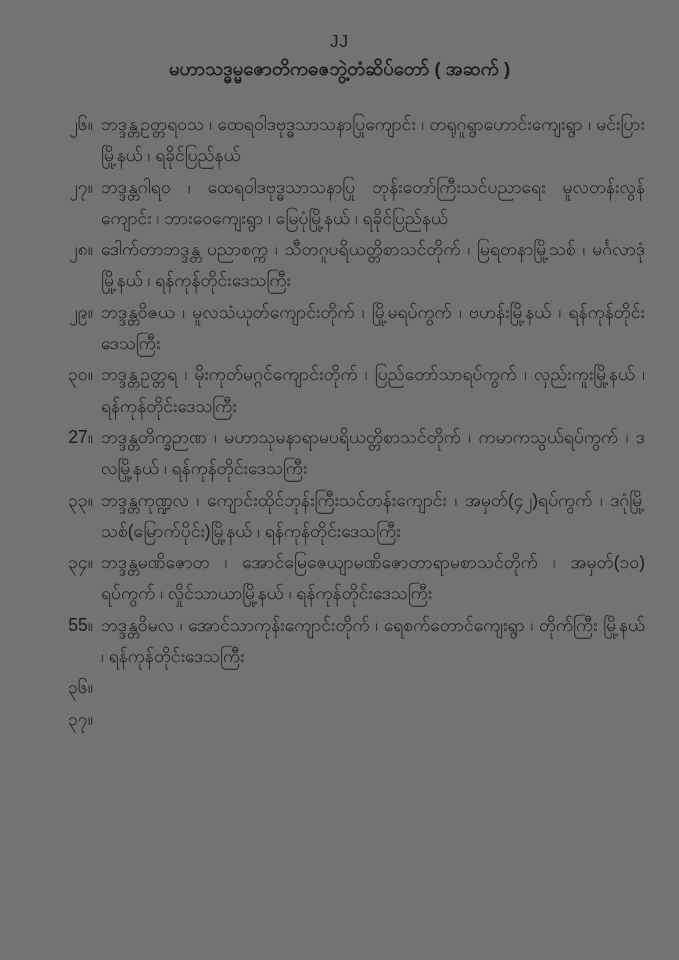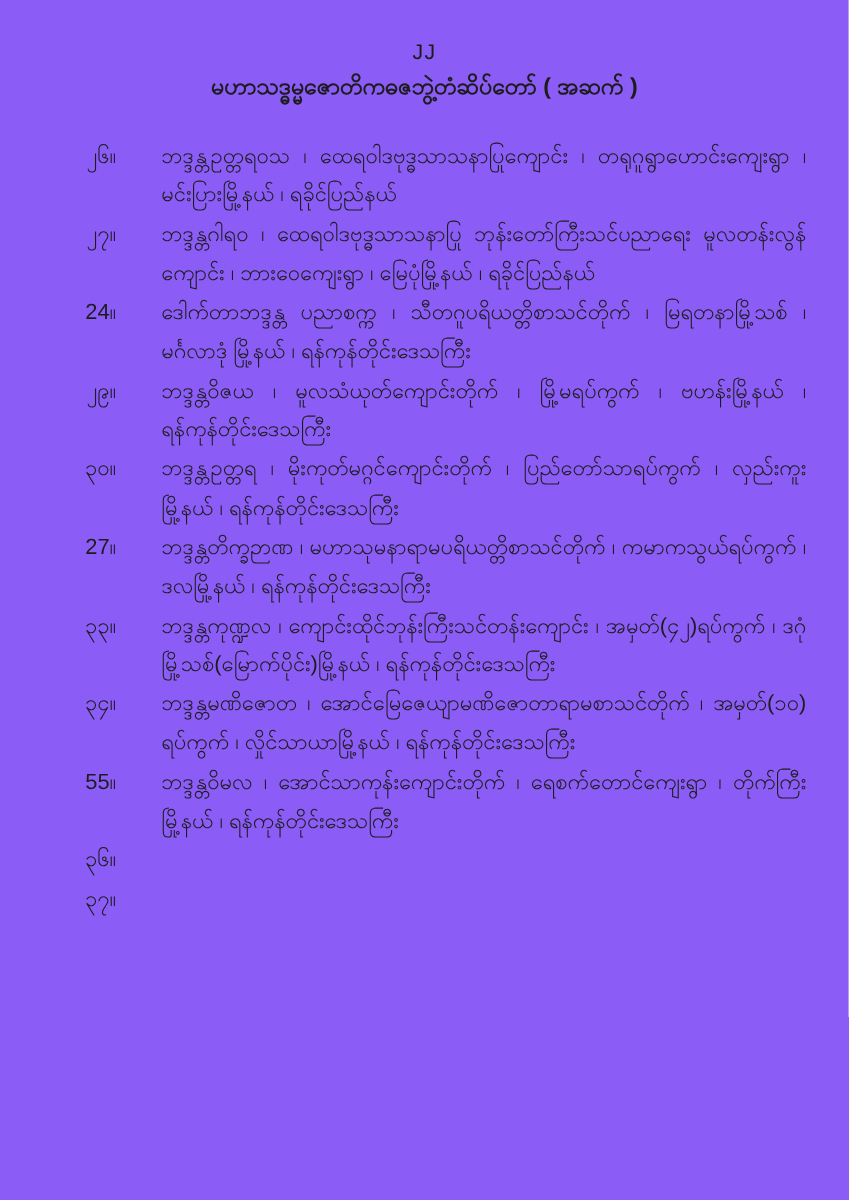--- a/index.html
+++ b/index.html
@@ -4,21 +4,21 @@
 <style>
   html, body {
     margin: 0;
     padding: 0;
     background: #ffffff;
   }
   .page {
     position: relative;
     width: 679px;
     height: 960px;
-    background: #8b5cf6;
+    background: #737373;
     color: #1c1c1c;
     font-family: "Liberation Sans", sans-serif;
     overflow: hidden;
     box-sizing: border-box;
     padding-top: 30px;
   }
   .page-number {
     text-align: center;
     font-size: 17px;
     line-height: 24px;
@@ -41,21 +41,21 @@
   }
   .num {
     flex: 0 0 38px;
     text-align: right;
     font-size: 17.5px;
     line-height: 31.3px;
     white-space: nowrap;
   }
   .txt {
     flex: 1 1 auto;
-    margin-left: 36px;
+    margin-left: 8px;
     font-size: 17.5px;
     line-height: 31.3px;
     text-align: justify;
     text-justify: inter-word;
   }
 </style>
 </head>
 <body>
 
 <div class="page">
@@ -64,21 +64,21 @@
   <div class="list" id="award-list">
       <div class="row">
         <div class="num">၂၆။</div>
         <div class="txt">ဘဒ္ဒန္တဥတ္တရဝသ ၊ ထေရဝါဒဗုဒ္ဓသာသနာပြုကျောင်း ၊ တရုဂူရွာဟောင်းကျေးရွာ ၊ မင်းပြားမြို့နယ် ၊ ရခိုင်ပြည်နယ်</div>
       </div>
       <div class="row">
         <div class="num">၂၇။</div>
         <div class="txt">ဘဒ္ဒန္တဂါရဝ ၊ ထေရဝါဒဗုဒ္ဓသာသနာပြု ဘုန်းတော်ကြီးသင်ပညာရေး မူလတန်းလွန်ကျောင်း ၊ ဘားဝေကျေးရွာ ၊ မြေပုံမြို့နယ် ၊ ရခိုင်ပြည်နယ်</div>
       </div>
       <div class="row">
-        <div class="num">24။</div>
+        <div class="num">၂၈။</div>
         <div class="txt">ဒေါက်တာဘဒ္ဒန္တ ပညာစက္က ၊ သီတဂူပရိယတ္တိစာသင်တိုက် ၊ မြရတနာမြို့သစ် ၊ မင်္ဂလာဒုံ မြို့နယ် ၊ ရန်ကုန်တိုင်းဒေသကြီး</div>
       </div>
       <div class="row">
         <div class="num">၂၉။</div>
         <div class="txt">ဘဒ္ဒန္တဝိဇယ ၊ မူလသံယုတ်ကျောင်းတိုက် ၊ မြို့မရပ်ကွက် ၊ ဗဟန်းမြို့နယ် ၊ ရန်ကုန်တိုင်းဒေသကြီး</div>
       </div>
       <div class="row">
         <div class="num">၃၀။</div>
         <div class="txt">ဘဒ္ဒန္တဥတ္တရ ၊ မိုးကုတ်မဂ္ဂင်ကျောင်းတိုက် ၊ ပြည်တော်သာရပ်ကွက် ၊ လှည်းကူးမြို့နယ် ၊ ရန်ကုန်တိုင်းဒေသကြီး</div>
       </div>

